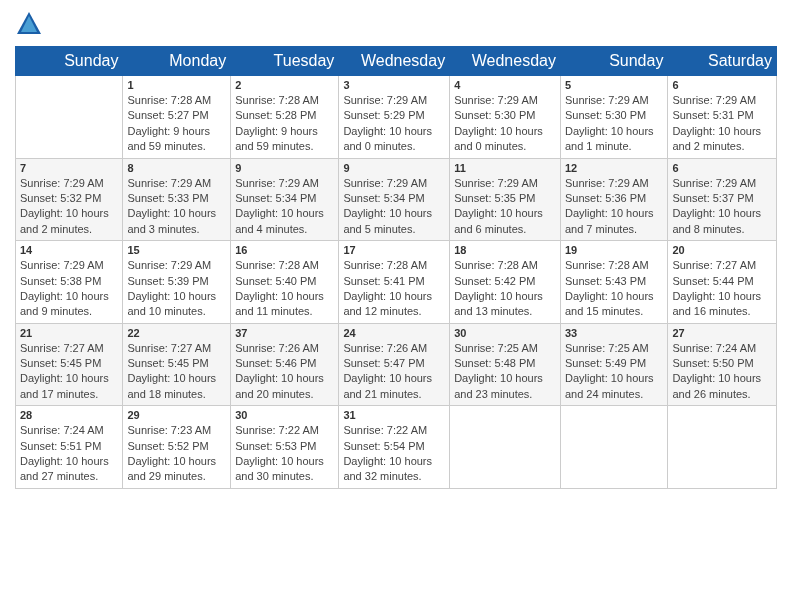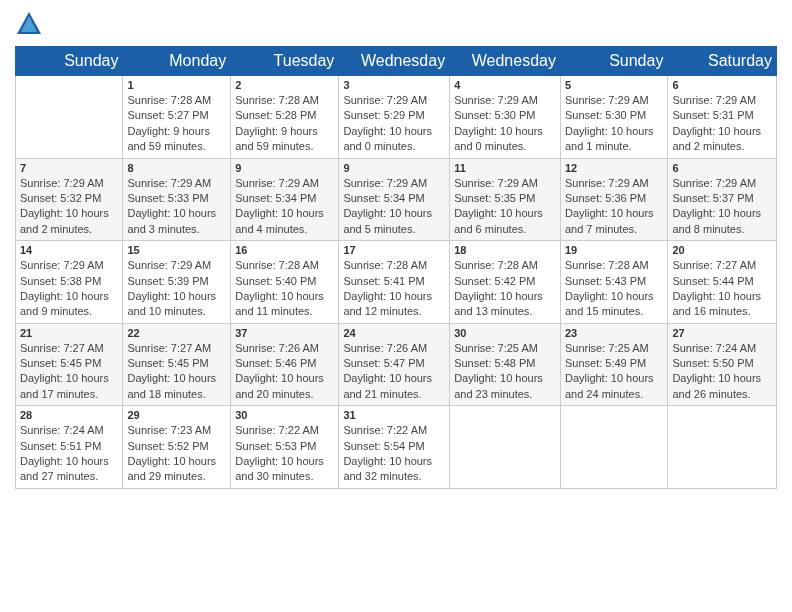--- a/index.html
+++ b/index.html
@@ -303,21 +303,21 @@
 and 21 minutes.</div>
           </td>
           <td>
             <span class="day-number">30</span>
             <div class="day-info" style="white-space: pre-line;">Sunrise: 7:25 AM
 Sunset: 5:48 PM
 Daylight: 10 hours
 and 23 minutes.</div>
           </td>
           <td>
-            <span class="day-number">23</span>
+            <span class="day-number">33</span>
             <div class="day-info" style="white-space: pre-line;">Sunrise: 7:25 AM
 Sunset: 5:49 PM
 Daylight: 10 hours
 and 24 minutes.</div>
           </td>
           <td>
             <span class="day-number">27</span>
             <div class="day-info" style="white-space: pre-line;">Sunrise: 7:24 AM
 Sunset: 5:50 PM
 Daylight: 10 hours

